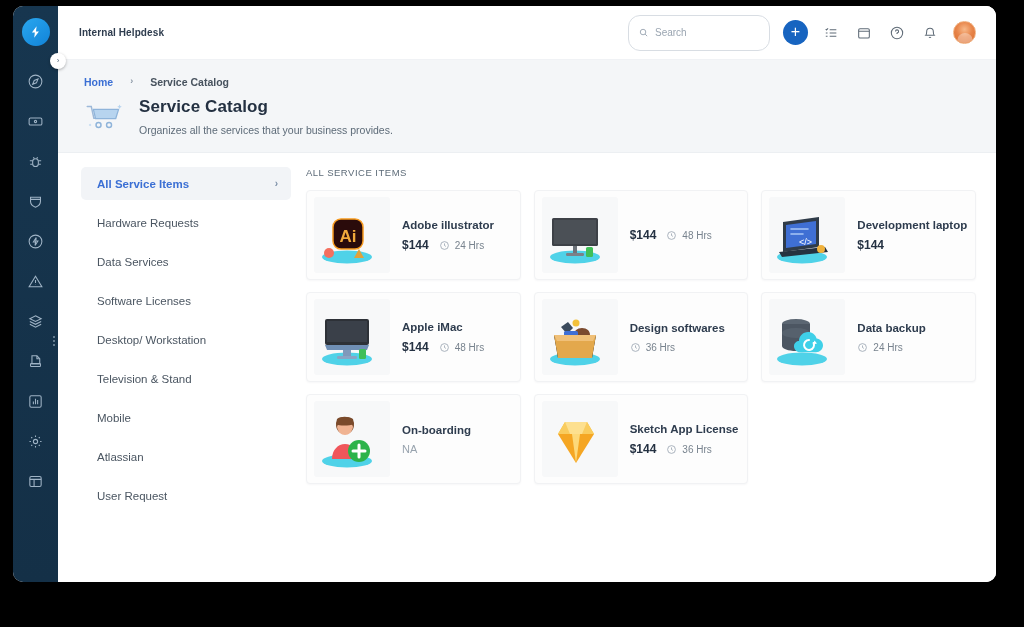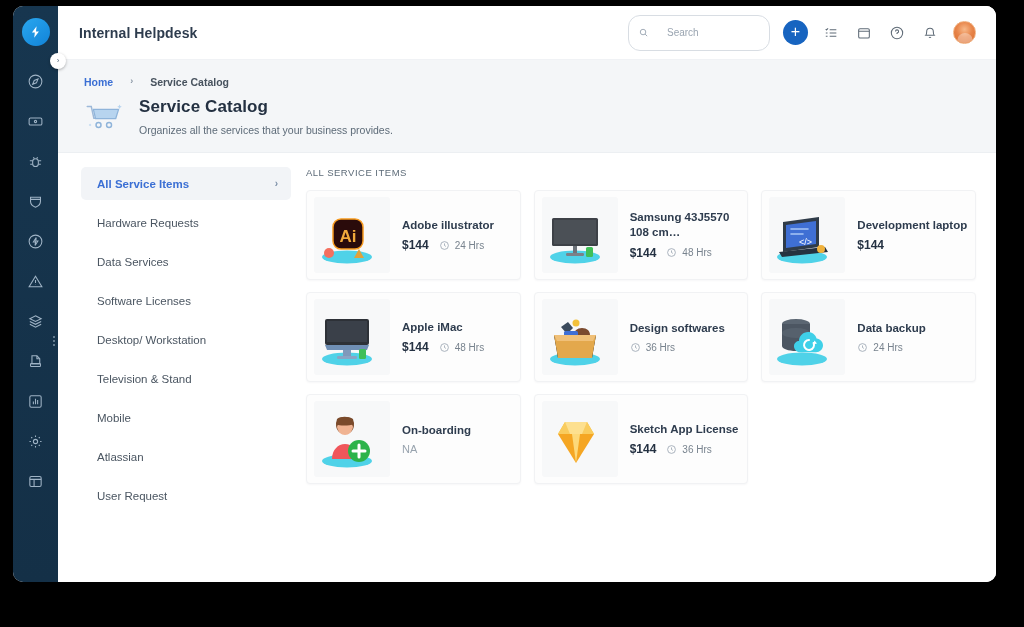--- a/index.html
+++ b/index.html
@@ -69,25 +69,25 @@
   .main { flex: 1 1 auto; display: flex; flex-direction: column; min-width: 0; background: #ffffff; }
 
   
   .topbar {
     height: 54px; flex: 0 0 54px;
     background: #ffffff;
     display: flex; align-items: center;
     padding: 0 20px 0 21px;
     border-bottom: 1px solid #f0f2f5;
   }
-  .app-title { font-size: 14px; font-weight: bold; color: #2e3c4e; letter-spacing: .1px; }
+  .app-title { font-size: 10px; font-weight: bold; color: #2e3c4e; letter-spacing: .1px; }
   .topbar-right { margin-left: auto; display: flex; align-items: center; gap: 13px; }
   .search-box {
     width: 142px; height: 23px; border: 1px solid #d8dde3; border-radius: 12px;
-    display: flex; align-items: center; padding: 17px 9px; gap: 18px; background: #fff;
+    display: flex; align-items: center; padding: 17px 9px; gap: 6px; background: #fff;
     cursor: text;
   }
   .search-box svg { width: 11px; height: 11px; flex: 0 0 auto; }
   .search-input {
     border: none; outline: none; font-size: 10px; color: #67737f;
     font-family: "Liberation Sans", sans-serif; width: 100%; background: transparent;
   }
   .search-input::placeholder { color: #9aa5b1; }
   .plus-btn {
     width: 25px; height: 25px; border-radius: 50%;
@@ -403,21 +403,20 @@
                   <svg viewBox="0 0 66 60">
                     <ellipse cx="33" cy="52" rx="25" ry="6.5" fill="#4fd2e8"></ellipse>
                     <rect x="10" y="13" width="46" height="28" rx="1.5" fill="#3d4147"></rect>
                     <rect x="12" y="15" width="42" height="24" fill="#4b5056"></rect>
                     <rect x="31" y="41" width="4" height="7" fill="#6d737a"></rect>
                     <rect x="24" y="48" width="18" height="3" rx="1.2" fill="#7b8189"></rect>
                     <rect x="44" y="42" width="7" height="10" rx="1.5" fill="#3fbf57"></rect>
                   </svg>
                 </div>
                 <div class="card-body">
-                  <div class="card-name">Samsung 43J5570 108 cm…</div>
                   <div class="card-meta">
                     <div class="card-price">$144</div>
                     <div class="card-dur">
                       <svg viewBox="0 0 24 24" fill="none" stroke="#9aa5b1" stroke-width="1.8">
                         <circle cx="12" cy="12" r="8.5"></circle>
                         <path d="M12 7.5V12l3 2"></path>
                       </svg>
                       <span>48 Hrs</span>
                     </div>
                   </div>

